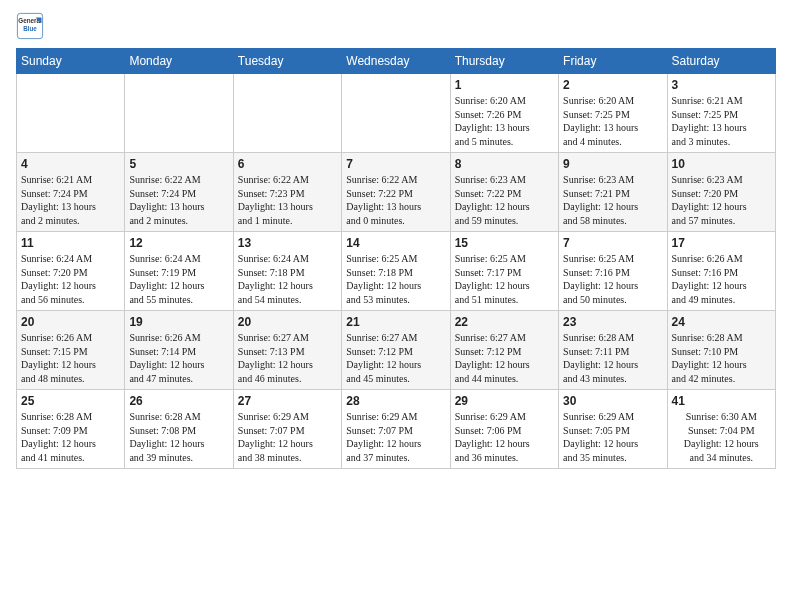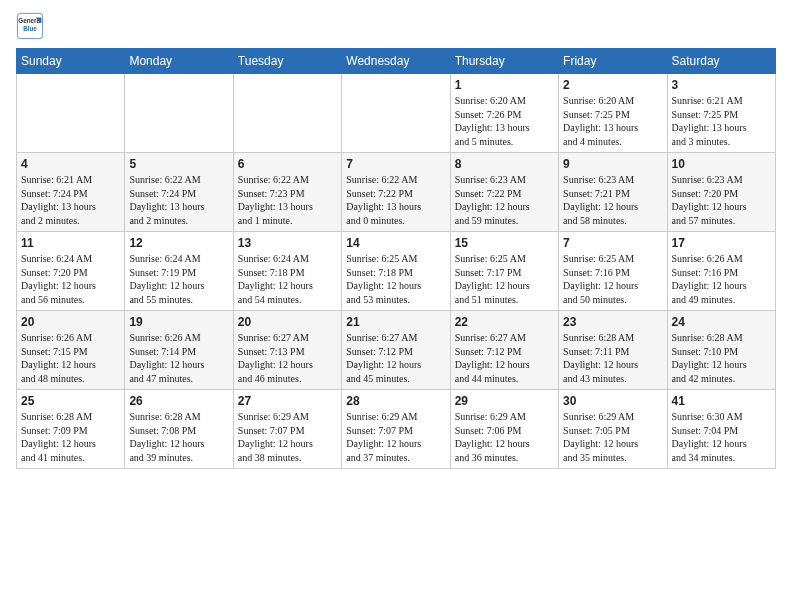--- a/index.html
+++ b/index.html
@@ -342,21 +342,21 @@
           </td>
           <td>
             <span class="day-num">30</span>
             <div class="day-info" style="white-space: pre-line;">Sunrise: 6:29 AM
 Sunset: 7:05 PM
 Daylight: 12 hours
 and 35 minutes.</div>
           </td>
           <td>
             <span class="day-num">41</span>
-            <div class="day-info" style="white-space: pre-line;">Sunrise: 6:30 AM
+            <div class="day-info" style="white-space: pre-line; text-align: center;">Sunrise: 6:30 AM
 Sunset: 7:04 PM
 Daylight: 12 hours
 and 34 minutes.</div>
           </td>
         </tr>
       </tbody>
   </table>
 </div>
 
 </body></html>

